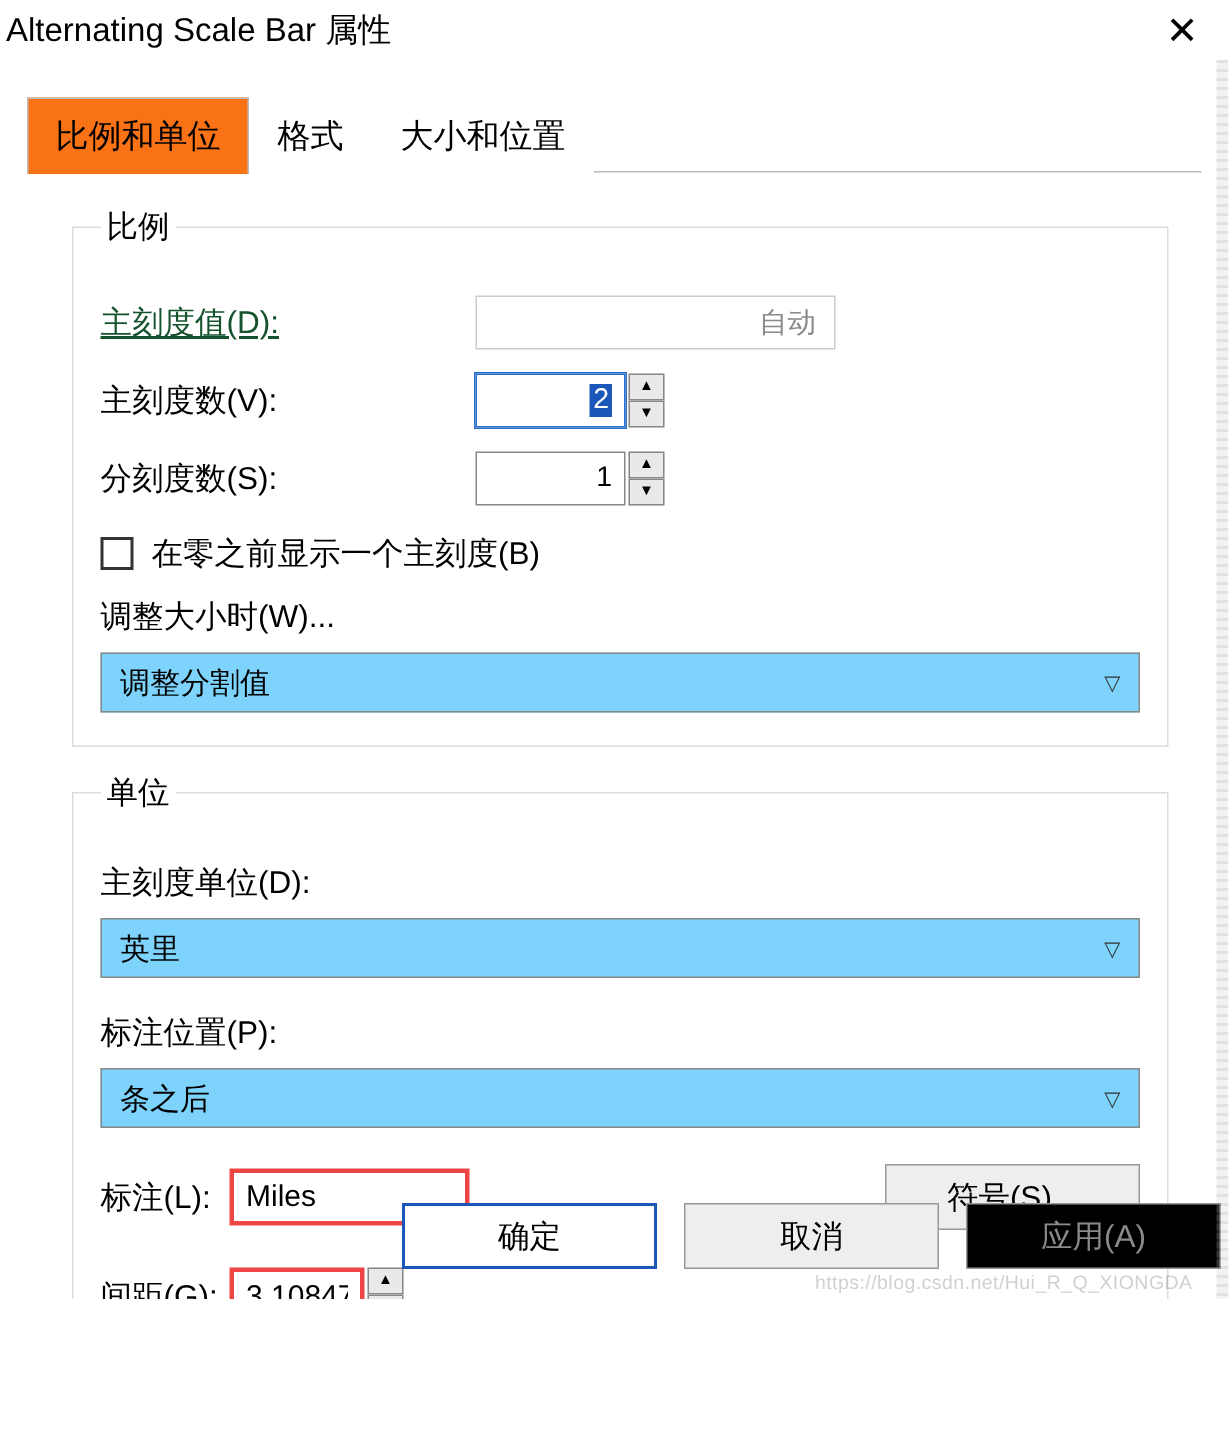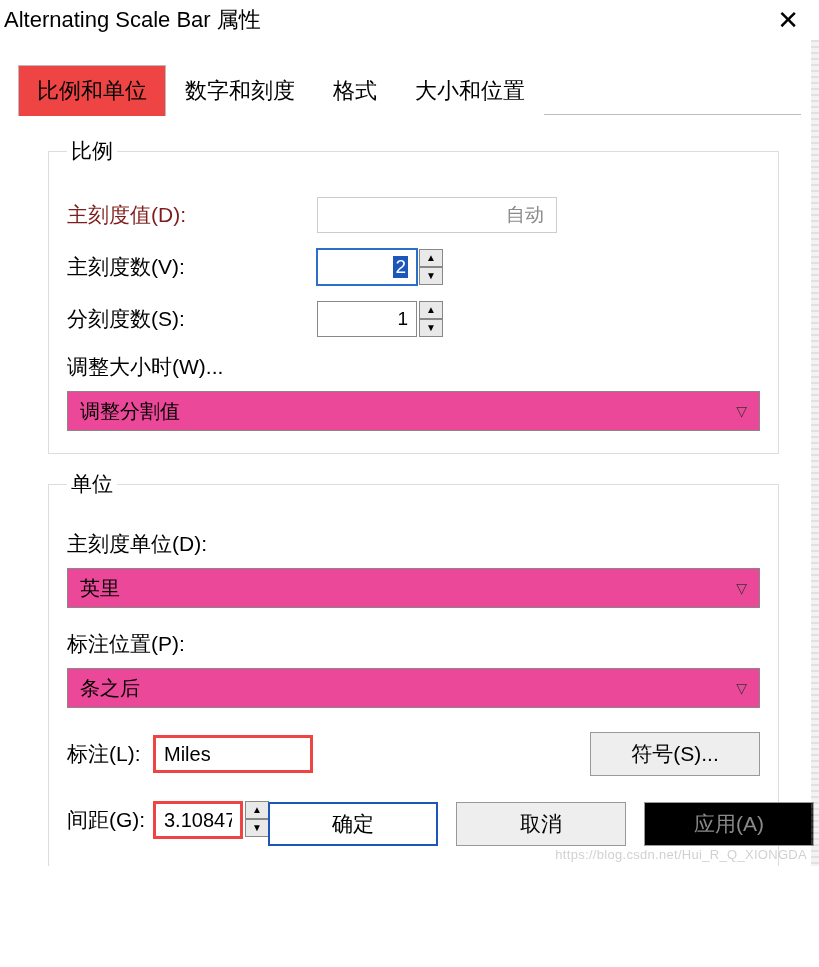--- a/index.html
+++ b/index.html
@@ -40,21 +40,21 @@
     font-size: 22px;
     border: 1px solid transparent;
     border-bottom: none;
     cursor: pointer;
     position: relative;
     top: 1px;
     background: #fff;
   }
   .tab.active {
     border-color: #bbb;
-    background: #ef4444;
+    background: #f97316;
     z-index: 2;
     text-align: center;
   }
   .tabline {
     border-bottom: 1px solid #bbb;
     margin-left: 18px;
     margin-right: 18px;
     margin-top: -1px;
   }
   .panel {
@@ -73,21 +73,21 @@
   .row {
     display: flex;
     align-items: center;
     margin: 12px 0;
     min-height: 40px;
   }
   .lbl {
     width: 250px;
     font-size: 21px;
   }
-  .lbl.disabled { color: #7f1d1d; }
+  .lbl.disabled { color: #14532d; text-decoration: underline; }
   .lbl-small { width: 86px; font-size: 21px; }
   .text-input {
     height: 36px;
     border: 1px solid #888;
     padding: 4px 8px;
     font-size: 19px;
     text-align: right;
   }
   .text-input.auto {
     width: 240px;
@@ -139,21 +139,21 @@
     margin-right: 12px;
     cursor: pointer;
   }
   .field-label { font-size: 21px; margin: 14px 0 10px 0; }
   .dropdown {
     display: flex;
     align-items: center;
     justify-content: space-between;
     height: 40px;
     border: 1px solid #888;
-    background: #ec4899;
+    background: #7dd3fc;
     padding: 0 12px;
     font-size: 20px;
     cursor: pointer;
     width: 100%;
   }
   .dropdown .chev { font-size: 14px; color:#333; }
   .plain-input {
     height: 38px;
     border: 3px solid #ef4444;
     padding: 0 8px;
@@ -189,39 +189,38 @@
   }
   .right-strip {
     position: absolute;
     right: 0; top: 40px; bottom: 0;
     width: 8px;
     background: repeating-linear-gradient(#888 0 2px, #ccc 2px 6px);
     opacity:.25;
   }
   .watermark {
     position:absolute;
-    right: 12px; bottom: 4px;
+    right: 24px; bottom: 4px;
     font-size: 13px;
     color: rgba(120,120,120,.35);
     letter-spacing:.3px;
   }
 </style>
 </head>
 <body>
 
 <div class="window">
 
   <div class="titlebar">
     <div class="title">Alternating Scale Bar 属性</div>
     <div class="close-icon">✕</div>
   </div>
 
   <div class="tabs">
     <div class="tab active"><span>比例和单位</span></div>
-    <div class="tab"><span>数字和刻度</span></div>
     <div class="tab"><span>格式</span></div>
     <div class="tab"><span>大小和位置</span></div>
   </div>
   <div class="tabline"></div>
 
   <div class="panel">
 
     <fieldset>
       <legend>比例</legend>
 
@@ -247,20 +246,24 @@
         <div class="lbl">分刻度数(S):</div>
         <div class="spinner-wrap">
           <input class="text-input" value="1" style="">
           <div class="spinner-btns">
             <div class="spin">▲</div>
             <div class="spin">▼</div>
           </div>
         </div>
       </div>
 
+      <div class="check-row">
+        <div class="checkbox"></div>
+        <div>在零之前显示一个主刻度(B)</div>
+      </div>
 
       <div class="field-label">调整大小时(W)...</div>
       <div class="dropdown">
         <span>调整分割值</span>
         <span class="chev">▽</span>
       </div>
     </fieldset>
 
     <fieldset>
       <legend>单位</legend>

